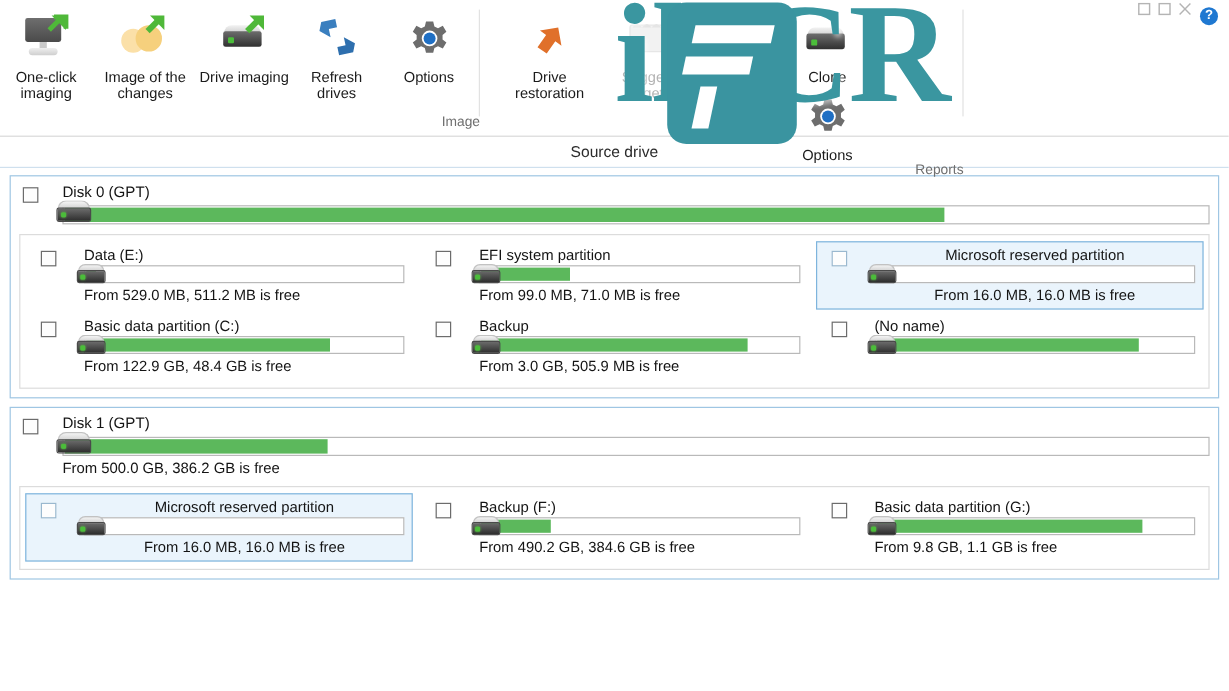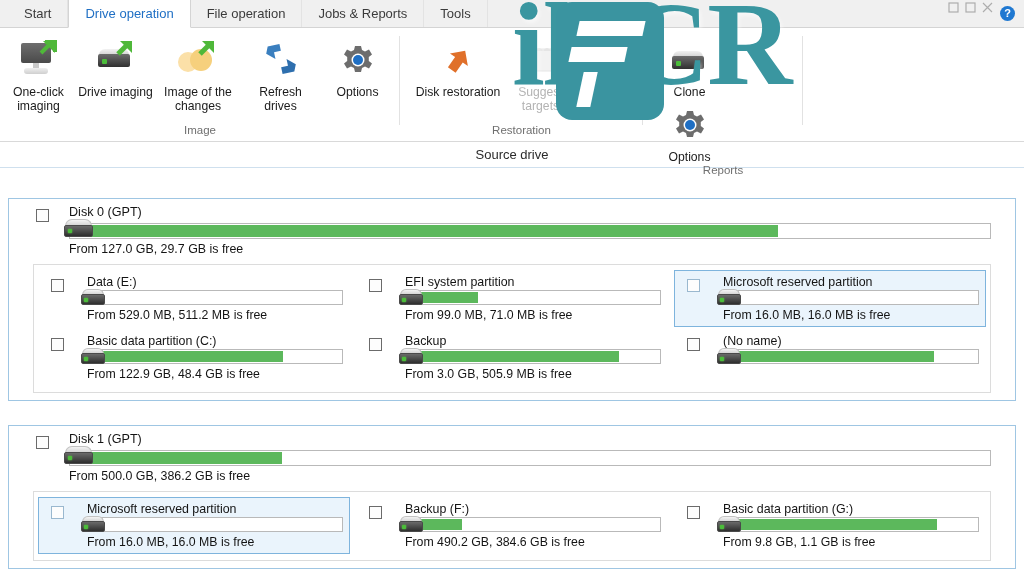--- a/index.html
+++ b/index.html
@@ -44,21 +44,21 @@
 
   
   .ribbon{
     position:relative;height:113px;background:#ffffff;
     border-bottom:1px solid #d9d9d9;
     display:flex;align-items:flex-start;
   }
   .rgroup{position:relative;height:113px;display:flex;flex-direction:column;}
   .rgroup .items{flex:1;display:flex;align-items:flex-start;padding-top:6px;}
   .rgroup .gname{
-    text-align:center;font-size:11.5px;color:#6f6f6f;
+    text-align:right;font-size:11.5px;color:#6f6f6f;
     padding-bottom:5px;
   }
   .rgroup .sep{
     position:absolute;right:0;top:8px;bottom:16px;width:1px;background:#e2e2e2;
   }
   .rbtn{
     width:75px;display:flex;flex-direction:column;align-items:center;
     padding:2px 1px 0;cursor:default;
   }
   .rbtn.wide{width:86px;}
@@ -89,40 +89,40 @@
   
   .sd-header{
     height:25px;display:flex;align-items:center;justify-content:center;
     font-size:13px;color:#2b2b2b;background:#ffffff;
     border-bottom:1px solid #cfe0ee;
   }
   .content{padding:6px 8px 0;background:#ffffff;}
 
   .diskbox{
     border:1px solid #9fc6e3;background:#ffffff;
-    margin-bottom:7px;padding:6px 24px 7px;margin-top:24px;
+    margin-bottom:7px;padding:6px 7px 7px;
   }
   .disk-head{display:flex;align-items:flex-start;}
   .disk-head .chk{margin:3px 14px 0 3px;}
   .disk-head .hicon{margin-right:6px;margin-top:14px;}
   .disk-head .hbody{flex:1;}
   .disk-title{font-size:12.6px;color:#141414;line-height:15px;margin-bottom:3px;}
   .disk-sub{font-size:12.4px;color:#141414;margin-top:3px;}
 
   .partgrid{
     border:1px solid #dcdcdc;margin-top:8px;padding:5px 4px 6px;
     display:grid;grid-template-columns:1fr 1fr 1fr;gap:2px 6px;
   }
   .partgrid.one-row{grid-template-columns:1fr 1fr 1fr;}
   .part{
     display:flex;align-items:flex-start;padding:4px 6px 4px 4px;
     border:1px solid transparent;
   }
   .part.selected{
-    background:#eaf4fc;border:1px solid #7eb4dd;
+    background:#eaf4fc;border:1px solid #7eb4dd;text-align:center;
   }
   .part .chk{margin:3px 16px 0 8px;}
   .part .picon{margin-right:7px;margin-top:14px;}
   .part .pbody{flex:1;min-width:0;}
   .part-title{font-size:12.4px;color:#141414;line-height:15px;white-space:nowrap;overflow:hidden;}
   .part-sub{font-size:12.3px;color:#141414;margin-top:3px;white-space:nowrap;}
 
   
   .cb{
     width:13px;height:13px;border:1px solid #6b6b6b;background:#fdfdfd;
@@ -171,38 +171,20 @@
   .hdd .l{position:absolute;left:5px;top:10px;width:5px;height:5px;background:#4bbd3a;border-radius:1px;}
   .blob1{position:absolute;left:2px;top:13px;width:20px;height:20px;border-radius:50%;background:#fbe0a8;}
   .blob2{position:absolute;left:14px;top:10px;width:22px;height:22px;border-radius:50%;background:#f6d07d;}
   .gear{position:absolute;left:7px;top:6px;width:30px;height:30px;}
 </style>
 </head>
 <body>
 
 <div class="app">
 
-  <div class="tabstrip">
-    <div class="tab first">
-        <span>Start</span>
-      </div>
-    <div class="tab active">
-        <span>Drive operation</span>
-      </div>
-    <div class="tab">
-        <span>File operation</span>
-      </div>
-    <div class="tab">
-        <span>Jobs &amp; Reports</span>
-      </div>
-    <div class="tab">
-        <span>Tools</span>
-      </div>
-    <div class="filler"></div>
-  </div>
 
   <svg class="win-ctl" viewBox="0 0 46 12">
     <rect x="1" y="1" width="9" height="9" fill="none" stroke="#777" stroke-width="1.2"></rect>
     <rect x="18" y="1" width="9" height="9" fill="none" stroke="#777" stroke-width="1.2"></rect>
     <path d="M35 1 L44 10 M44 1 L35 10" stroke="#777" stroke-width="1.2"></path>
   </svg>
   <div class="help-btn">
       <span>?</span>
     </div>
 
@@ -216,53 +198,53 @@
               <div class="mon-screen"></div>
                 <div class="mon-neck"></div>
                 <div class="mon-base"></div>
               <svg class="garrow" viewBox="0 0 22 22">
                   <path d="M4 14 L14 4 M8 3 L18 3 L18 13" stroke="#4fb839" stroke-width="4" fill="none"></path>
                   <path d="M18 2 L18 14 L6 2 Z" fill="#4fb839"></path>
                 </svg>
             </div>
           </div>
           <div class="lbl">One-click imaging</div>
+        </div>
+
+        <div class="rbtn wide">
+          <div class="ico">
+            <div class="ic">
+              <div class="blob1"></div>
+                <div class="blob2"></div>
+              <svg class="garrow" viewBox="0 0 22 22">
+                  <path d="M18 2 L18 14 L6 2 Z" fill="#4fb839"></path>
+                  <path d="M4 15 L13 6" stroke="#4fb839" stroke-width="5" fill="none"></path>
+                </svg>
+            </div>
+          </div>
+          <div class="lbl">Image of the changes</div>
         </div>
 
         <div class="rbtn">
           <div class="ico">
             <div class="ic">
               <div class="hdd">
                   <div class="t"></div>
                   <div class="b"></div>
                   <div class="l"></div>
                 </div>
               <svg class="garrow" viewBox="0 0 22 22">
                   <path d="M18 2 L18 14 L6 2 Z" fill="#4fb839"></path>
                   <path d="M4 15 L13 6" stroke="#4fb839" stroke-width="5" fill="none"></path>
                 </svg>
             </div>
           </div>
           <div class="lbl">Drive imaging</div>
         </div>
 
-        <div class="rbtn wide">
-          <div class="ico">
-            <div class="ic">
-              <div class="blob1"></div>
-                <div class="blob2"></div>
-              <svg class="garrow" viewBox="0 0 22 22">
-                  <path d="M18 2 L18 14 L6 2 Z" fill="#4fb839"></path>
-                  <path d="M4 15 L13 6" stroke="#4fb839" stroke-width="5" fill="none"></path>
-                </svg>
-            </div>
-          </div>
-          <div class="lbl">Image of the changes</div>
-        </div>
-
         <div class="rbtn">
           <div class="ico">
             <div class="ic">
               <svg viewBox="0 0 44 42" width="44" height="42">
                 <path d="M10 6 L22 6 L22 13 L15 13 L15 20 L7 13 Z" fill="#3a7fbf" transform="rotate(-12 16 13)"></path>
                 <path d="M34 34 L22 34 L22 27 L29 27 L29 20 L37 27 Z" fill="#2e6fae" transform="rotate(-12 28 27)"></path>
               </svg>
             </div>
           </div>
           <div class="lbl">Refresh drives</div>
@@ -288,21 +270,21 @@
     <div class="rgroup" style="width:243px;">
       <div class="items" style="padding-left:14px;">
         <div class="rbtn wide">
           <div class="ico">
             <div class="ic">
               <svg viewBox="0 0 44 42" width="44" height="42">
                 <path d="M16 36 L16 20 L8 20 L22 6 L36 20 L28 20 L28 36 Z" fill="#e0702a" transform="rotate(35 22 21) scale(0.78) translate(7 6)"></path>
               </svg>
             </div>
           </div>
-          <div class="lbl">Disk restoration</div>
+          <div class="lbl">Drive restoration</div>
         </div>
 
         <div class="rbtn disabled">
           <div class="ico">
             <div class="ic">
               <svg viewBox="0 0 44 42" width="44" height="42">
                 <rect x="6" y="10" width="32" height="22" rx="2" fill="#e3e3e3" stroke="#c9c9c9"></rect>
                 <path d="M8 12 q4 -6 8 0 q4 -6 8 0 q4 -6 8 0" fill="#c6c6c6"></path>
               </svg>
             </div>
@@ -365,21 +347,20 @@
       <div class="disk-head">
         <span class="chk"><span class="cb"></span></span>
         <span class="hicon">
           <span class="dglyph"><span class="top"></span><span class="body"></span><span class="led"></span></span>
         </span>
         <div class="hbody">
           <div class="disk-title">Disk 0 (GPT)</div>
           <div class="bar wide">
             <div class="fill" id="d0fill" style="width: 77%;"></div>
           </div>
-          <div class="disk-sub">From 127.0 GB, 29.7 GB is free</div>
         </div>
       </div>
 
       <div class="partgrid">
 
         <div class="part">
           <span class="chk"><span class="cb"></span></span>
           <span class="picon"><span class="dglyph sm"><span class="top"></span><span class="body"></span><span class="led"></span></span></span>
           <div class="pbody">
             <div class="part-title">Data (E:)</div>

